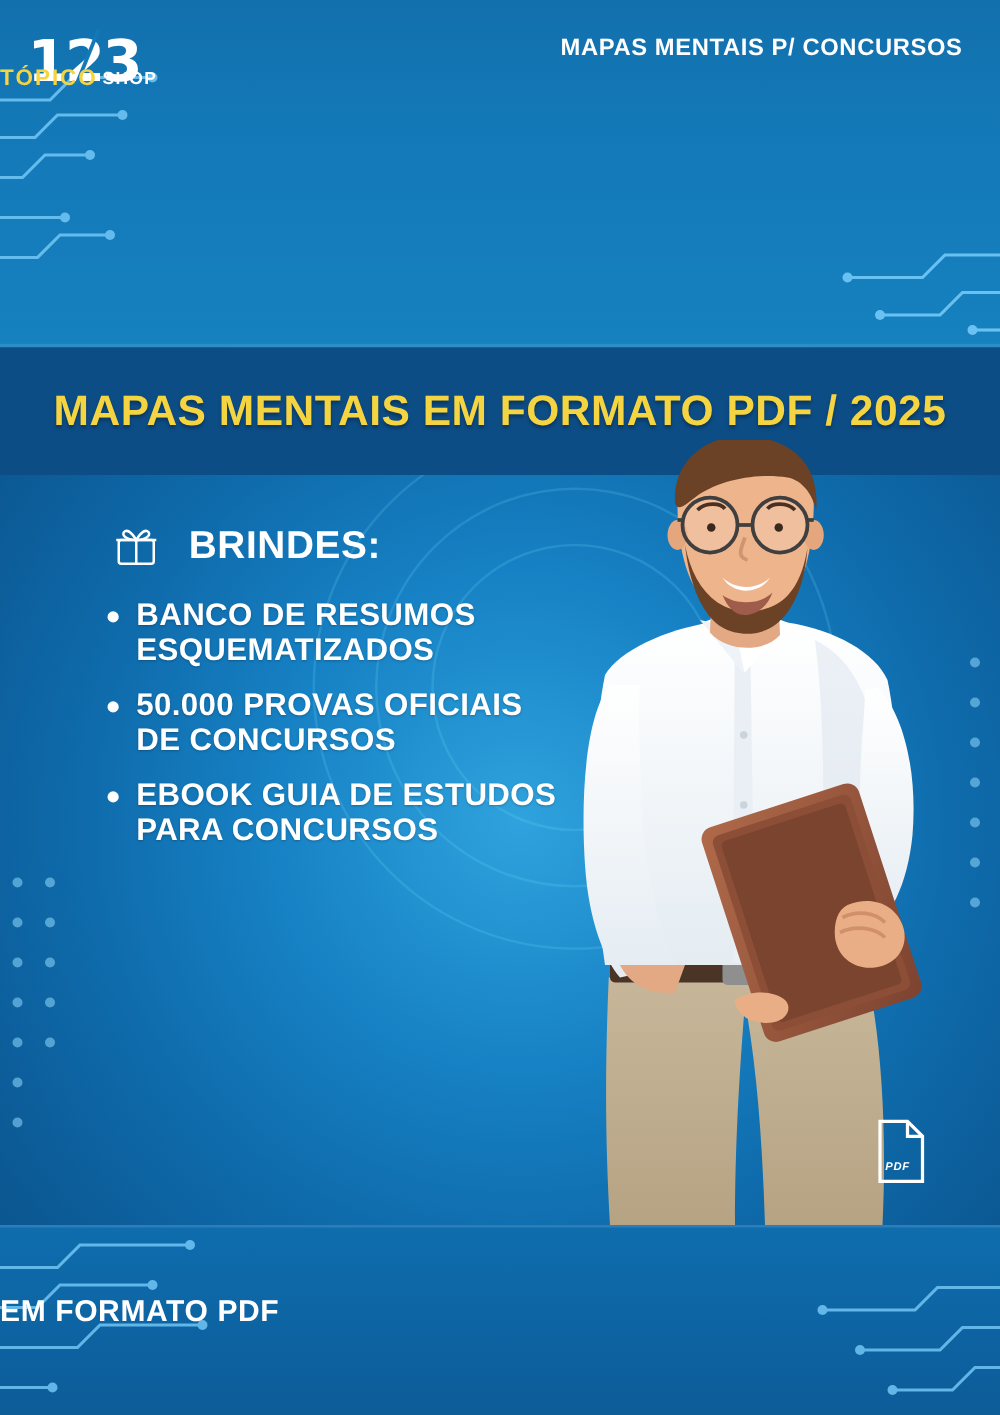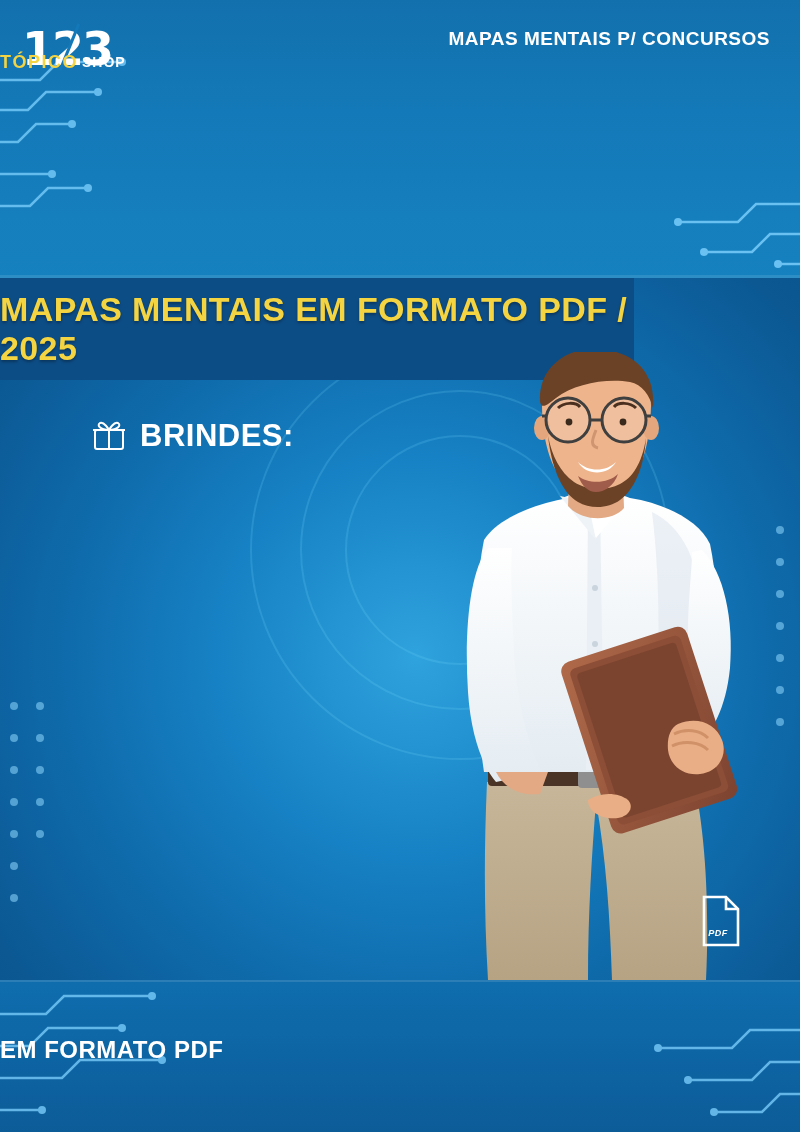--- a/index.html
+++ b/index.html
@@ -79,34 +79,34 @@
     text-align: center;
     color: #ffffff;
     font-size: 31px; font-weight: bold;
     line-height: 1.16;
     letter-spacing: .2px;
     text-shadow: 0 1px 2px rgba(0,0,0,.25);
   }
 
   
   .band {
-    position: absolute; top: 278px; left: 0; width: 634px; height: 102px;
+    position: absolute; top: 278px; left: 0; width: 800px; height: 102px;
     background: #0d4d86;
     display: flex; align-items: center; justify-content: center;
   }
   .band-text {
     color: #f5d442; font-size: 34px; font-weight: bold;
     letter-spacing: .4px;
     text-shadow: 0 2px 3px rgba(0,0,0,.3);
   }
 
   
   .brindes-head {
     position: absolute; left: 92px; top: 418px;
-    display: flex; align-items: flex-start; gap: 14px;
+    display: flex; align-items: flex-end; gap: 25px;
   }
   .gift-icon { width: 34px; height: 34px; }
   .brindes-title {
     color: #ffffff; font-size: 31px; font-weight: bold; letter-spacing: .5px;
   }
 
   .brindes-list {
     position: absolute; left: 86px; top: 478px; width: 360px;
     color: #ffffff;
   }
@@ -246,20 +246,34 @@
         <rect x="3" y="12" width="28" height="19" rx="2"></rect>
         <path d="M1 12 H33"></path>
         <path d="M17 12 V31"></path>
         <path d="M17 12 C17 12 12 3 8 5 C4.5 7 8 12 17 12 Z"></path>
         <path d="M17 12 C17 12 22 3 26 5 C29.5 7 26 12 17 12 Z"></path>
       </svg>
     </span>
     <span class="brindes-title">BRINDES:</span>
   </div>
 
+  <div class="brindes-list">
+    <div class="brinde-item">
+      <span class="bullet"></span>
+      <span class="brinde-text">BANCO DE RESUMOS ESQUEMATIZADOS</span>
+    </div>
+    <div class="brinde-item">
+      <span class="bullet"></span>
+      <span class="brinde-text">50.000 PROVAS OFICIAIS DE CONCURSOS</span>
+    </div>
+    <div class="brinde-item">
+      <span class="bullet"></span>
+      <span class="brinde-text">EBOOK GUIA DE ESTUDOS PARA CONCURSOS</span>
+    </div>
+  </div>
 
   <div class="person">
     <svg width="408" height="628" viewBox="0 0 408 628" fill="none">
       <defs>
         <linearGradient id="shirt" x1="0" y1="0" x2="0" y2="1">
           <stop offset="0%" stop-color="#ffffff"></stop>
           <stop offset="100%" stop-color="#e4ecf2"></stop>
         </linearGradient>
         <linearGradient id="pants" x1="0" y1="0" x2="0" y2="1">
           <stop offset="0%" stop-color="#c8b79a"></stop>

